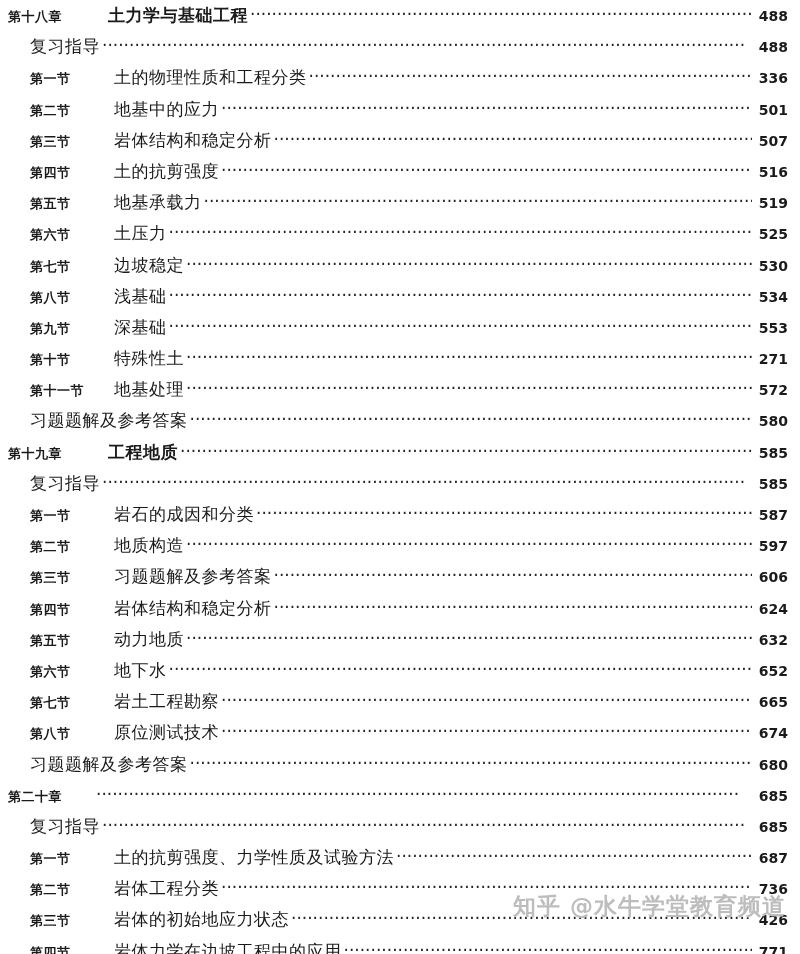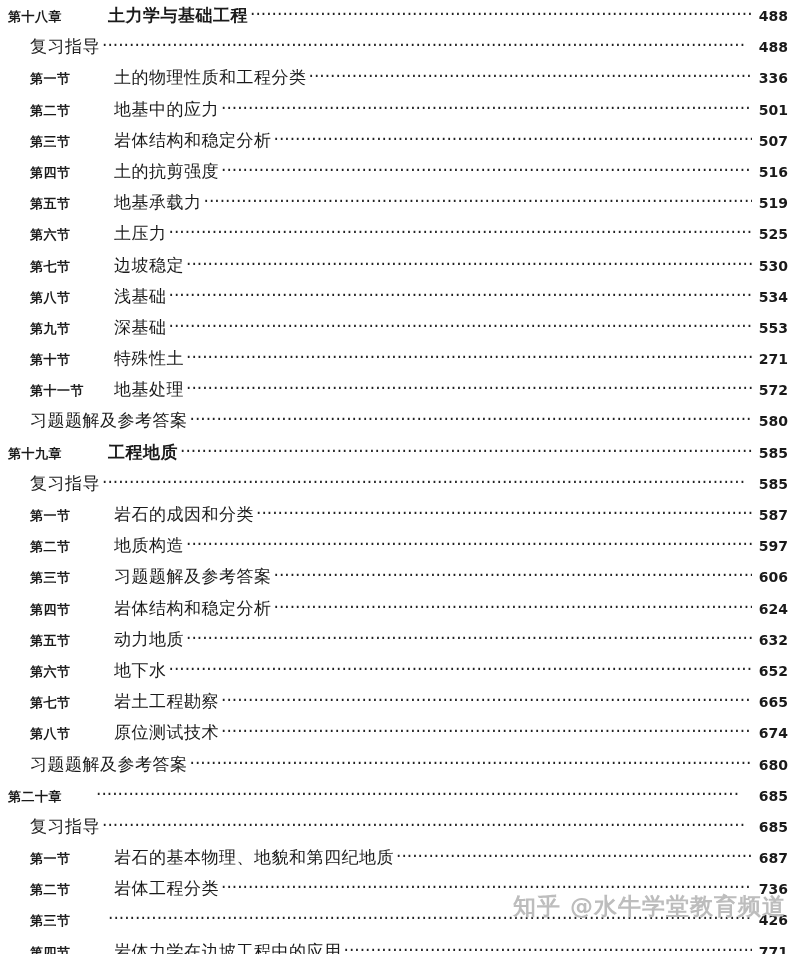--- a/index.html
+++ b/index.html
@@ -267,32 +267,33 @@
       <span class="dots">·······················································································································</span>
       <span class="page">685</span>
     </div>
     <div class="row plain">
       <span class="title">复习指导</span>
       <span class="dots">·······················································································································</span>
       <span class="page">685</span>
     </div>
     <div class="row section">
       <span class="num">第一节</span>
-      <span class="title">岩石的基本物理、地貌和第四纪地质</span>
+      <span class="title">土的抗剪强度、力学性质及试验方法</span>
       <span class="dots">·······················································································································</span>
       <span class="page">687</span>
     </div>
     <div class="row section">
       <span class="num">第二节</span>
       <span class="title">岩体工程分类</span>
       <span class="dots">·······················································································································</span>
       <span class="page">736</span>
     </div>
     <div class="row section">
       <span class="num">第三节</span>
+      <span class="title">岩体的初始地应力状态</span>
       <span class="dots">·······················································································································</span>
       <span class="page">426</span>
     </div>
     <div class="row section">
       <span class="num">第四节</span>
       <span class="title">岩体力学在边坡工程中的应用</span>
       <span class="dots">·······················································································································</span>
       <span class="page">771</span>
     </div>
   </div>

